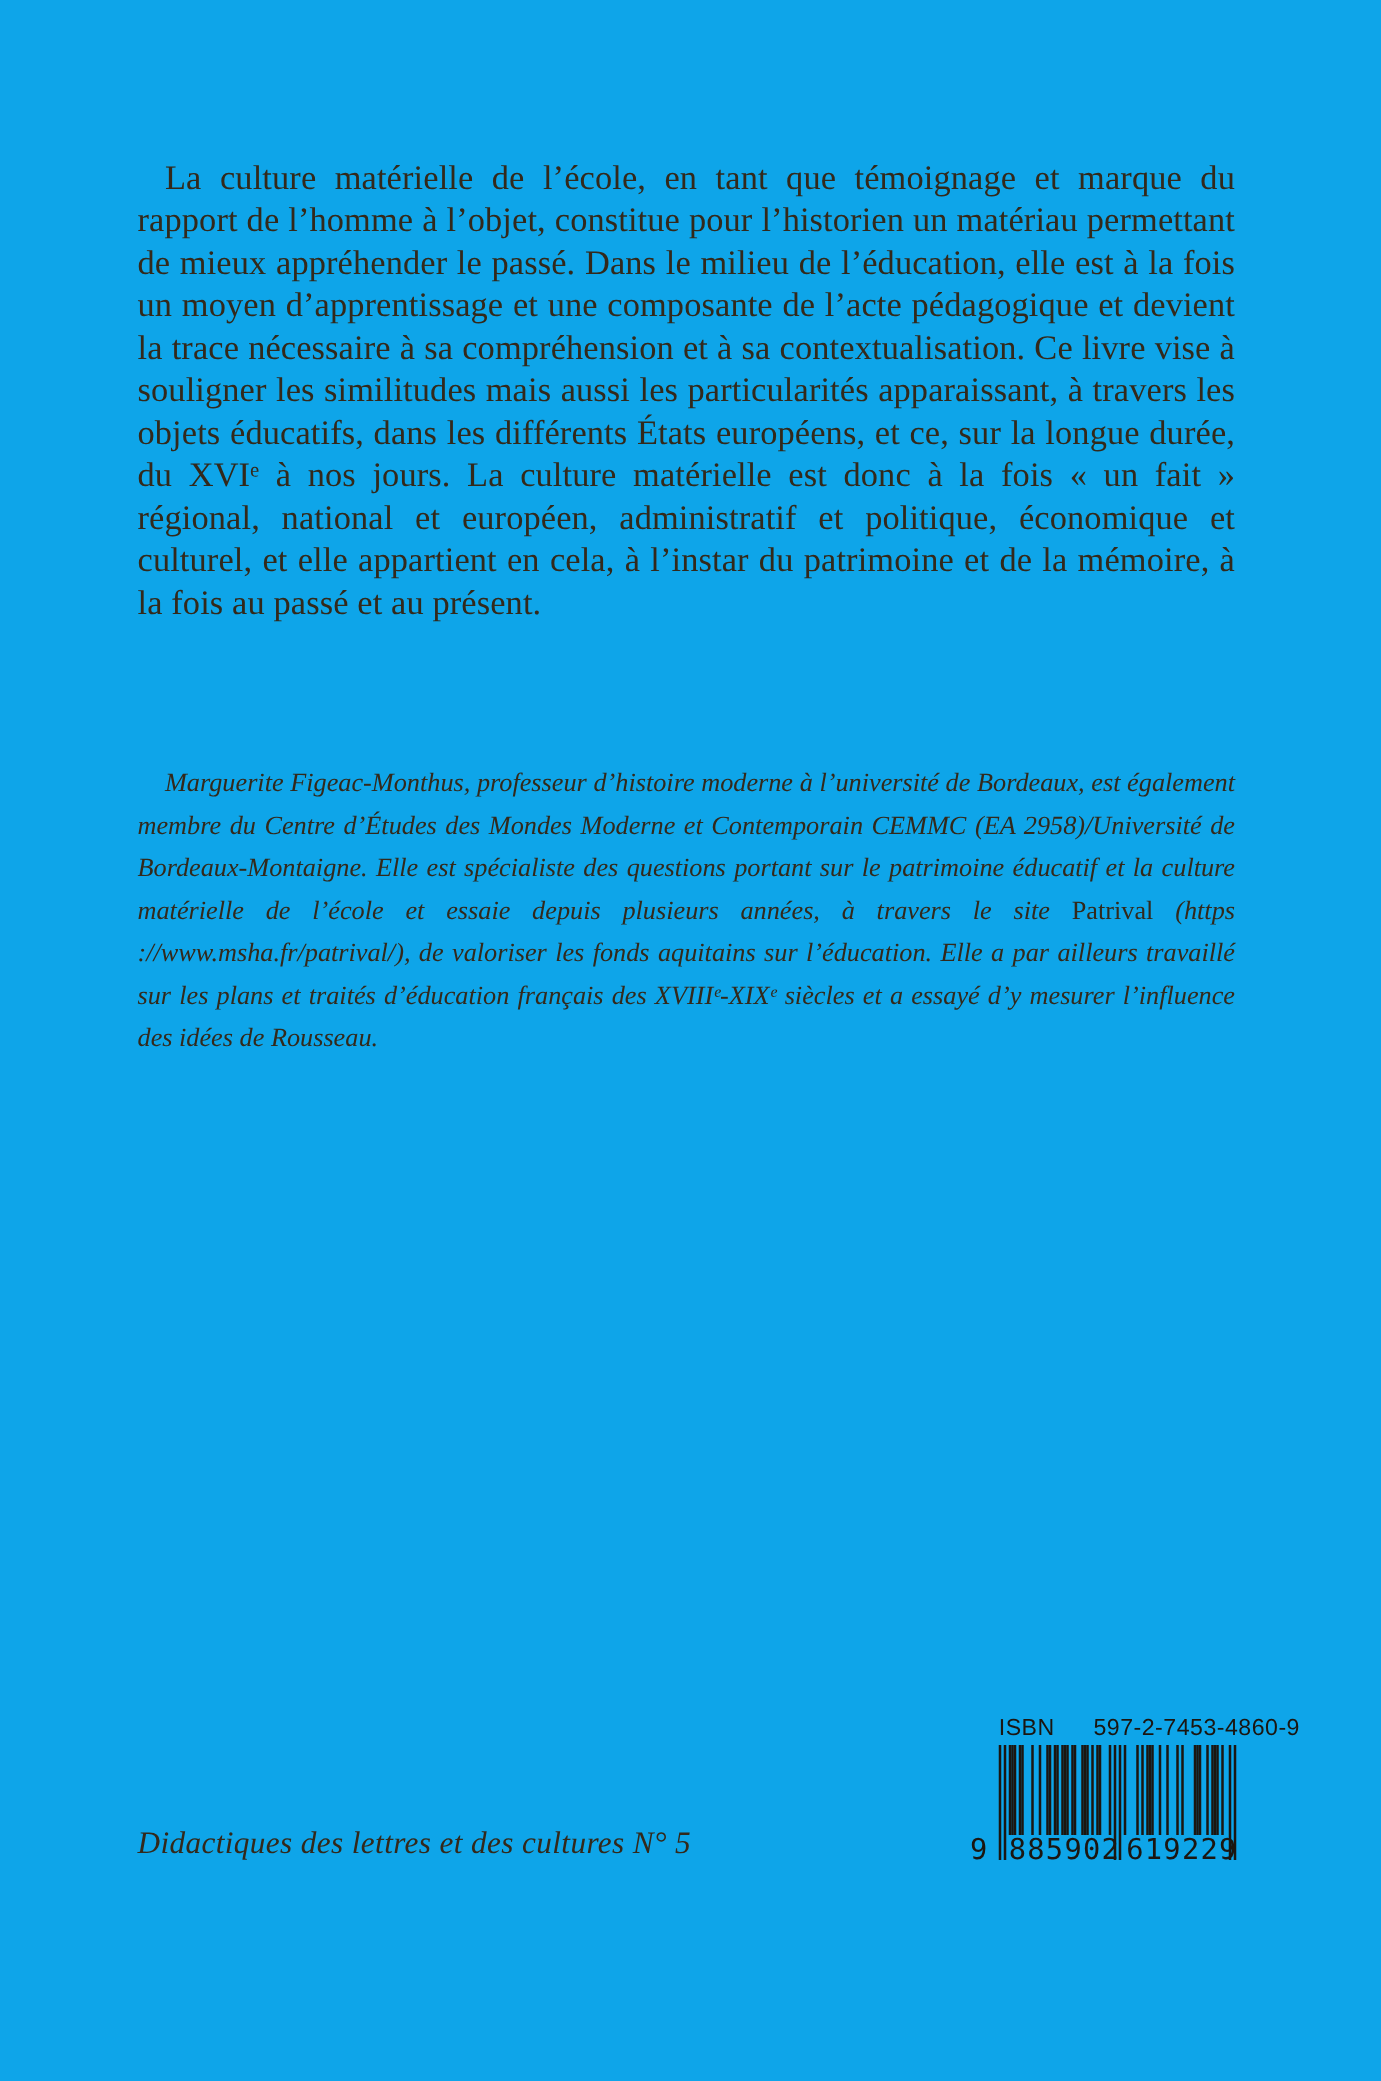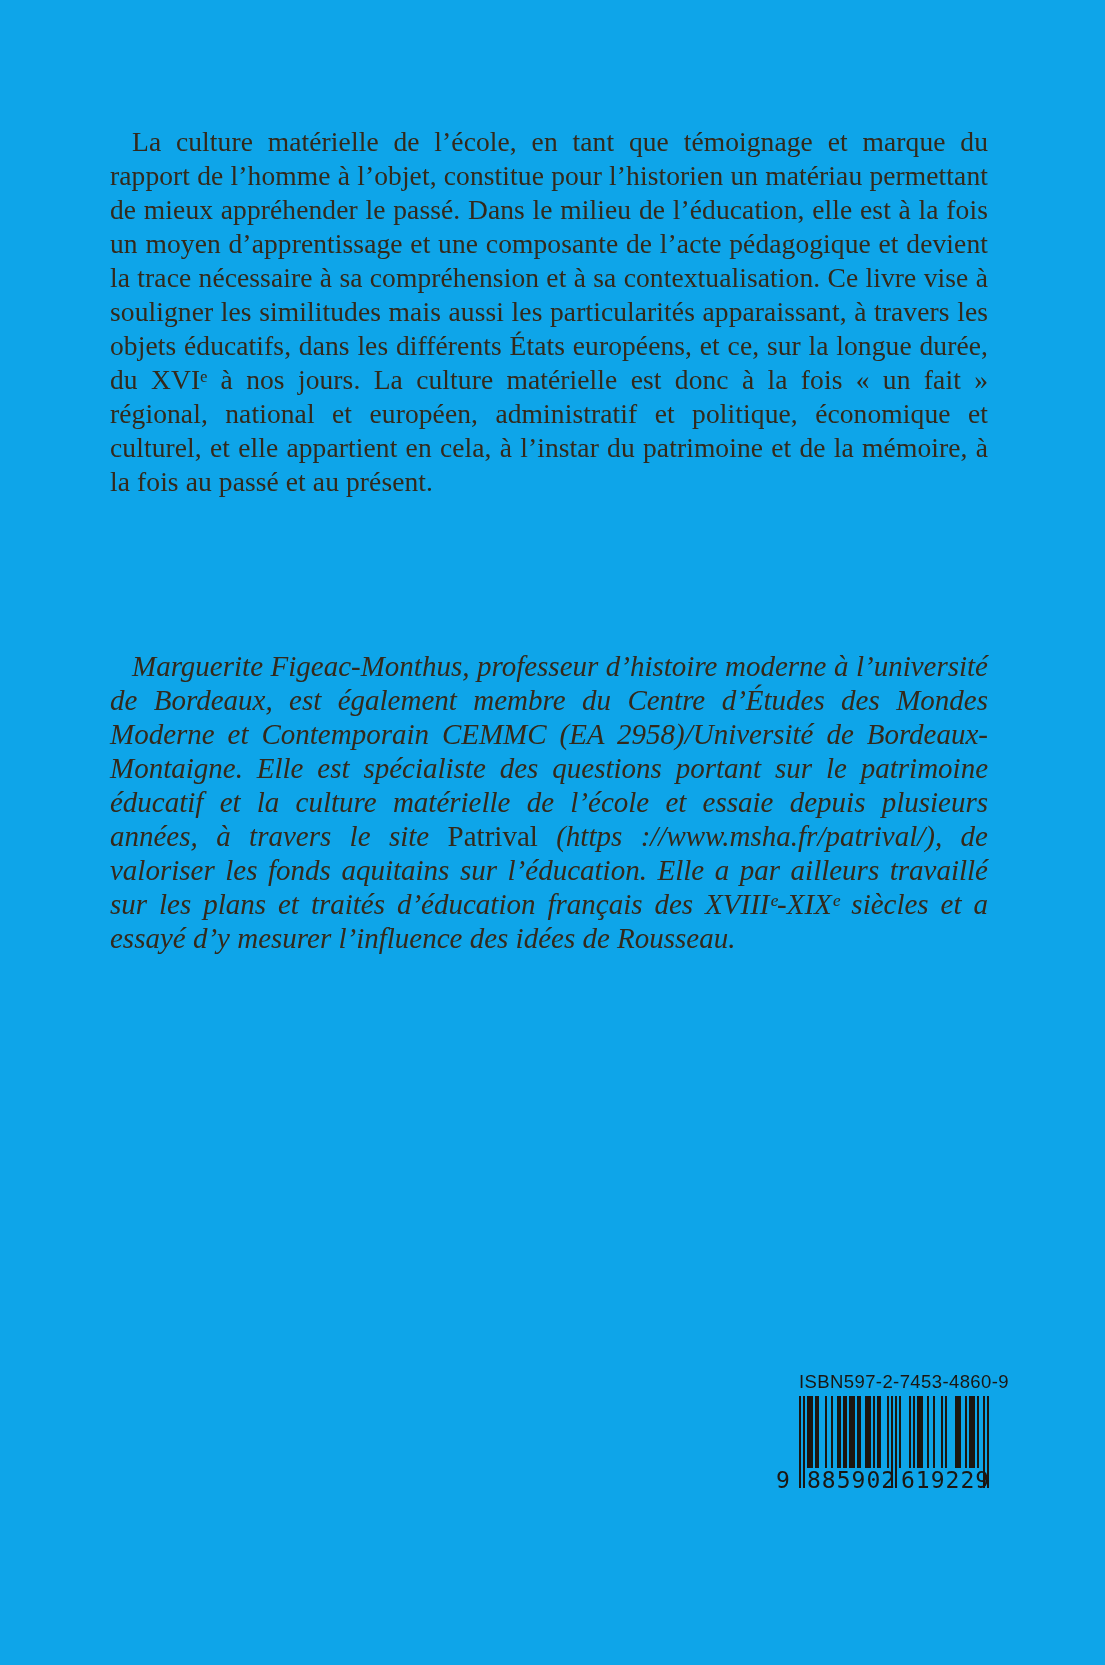--- a/index.html
+++ b/index.html
@@ -25,23 +25,23 @@
     line-height: 34px;
     text-align: justify;
     text-indent: 22px;
     letter-spacing: 0.1px;
   }
 
   
   .bio {
     position: absolute;
     left: 110px;
-    top: 620px;
+    top: 588px;
     width: 878px;
-    font-size: 29px;
+    font-size: 21px;
     line-height: 34px;
     text-align: justify;
     text-indent: 22px;
     font-style: italic;
   }
   .site-roman { font-style: normal; }
 
   
   .collection {
     position: absolute;
@@ -62,20 +62,21 @@
   }
   .isbn-row {
     margin-left: 22px;
     width: 190px;
     display: flex;
     justify-content: space-between;
     font-family: "Liberation Sans", sans-serif;
     font-size: 18.5px;
     letter-spacing: 0.4px;
     white-space: nowrap;
+    gap: 31px;
   }
   .barcode {
     position: relative;
     margin-left: 22px;
     margin-top: 3px;
     width: 190px;
     height: 122px;
   }
   .bars {
     display: flex;
@@ -101,20 +102,21 @@
 </style>
 </head>
 <body>
 
 <div class="page">
 
   <p class="synopsis">La culture matérielle de l’école, en tant que témoignage et marque du rapport de l’homme à l’objet, constitue pour l’historien un matériau permettant de mieux appréhender le passé. Dans le milieu de l’éducation, elle est à la fois un moyen d’apprentissage et une composante de l’acte pédagogique et devient la trace nécessaire à sa compréhension et à sa contextualisation. Ce livre vise à souligner les similitudes mais aussi les particularités apparaissant, à travers les objets éducatifs, dans les différents États européens, et ce, sur la longue durée, du XVIᵉ à nos jours. La culture matérielle est donc à la fois « un fait » régional, national et européen, administratif et politique, économique et culturel, et elle appartient en cela, à l’instar du patrimoine et de la mémoire, à la fois au passé et au présent.</p>
 
   <p class="bio"><span>Marguerite Figeac-Monthus, professeur d’histoire moderne à l’université de Bordeaux, est également membre du Centre d’Études des Mondes Moderne et Contemporain CEMMC (EA 2958)/Université de Bordeaux-Montaigne. Elle est spécialiste des questions portant sur le patrimoine éducatif et la culture matérielle de l’école et essaie depuis plusieurs années, à travers le site </span><span class="site-roman">Patrival</span><span> (https ://www.msha.fr/patrival/), de valoriser les fonds aquitains sur l’éducation. Elle a par ailleurs travaillé sur les plans et traités d’éducation français des XVIIIᵉ-XIXᵉ siècles et a essayé d’y mesurer l’influence des idées de Rousseau.</span></p>
 
+  <div class="collection">Didactiques des lettres et des cultures N° 5</div>
 
   <div class="isbn-block">
     <div class="isbn-row">
       <span>ISBN</span>
       <span>597-2-7453-4860-9</span>
     </div>
     <div class="barcode">
       <div class="bars">
           <div class="module bar guard"></div>
           <div class="module guard"></div>

